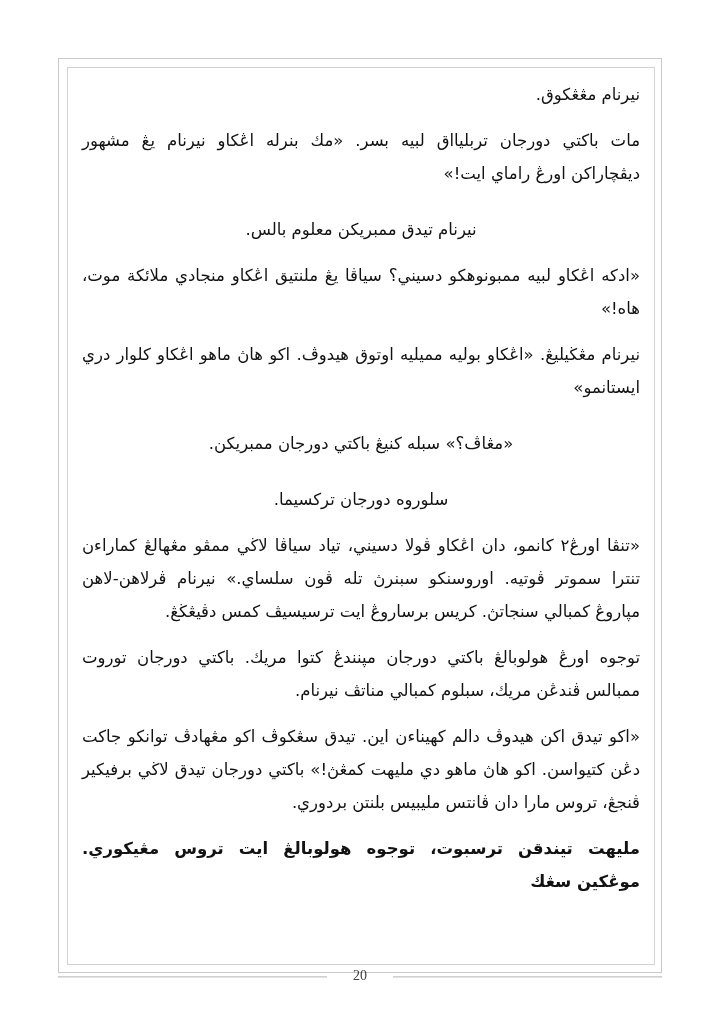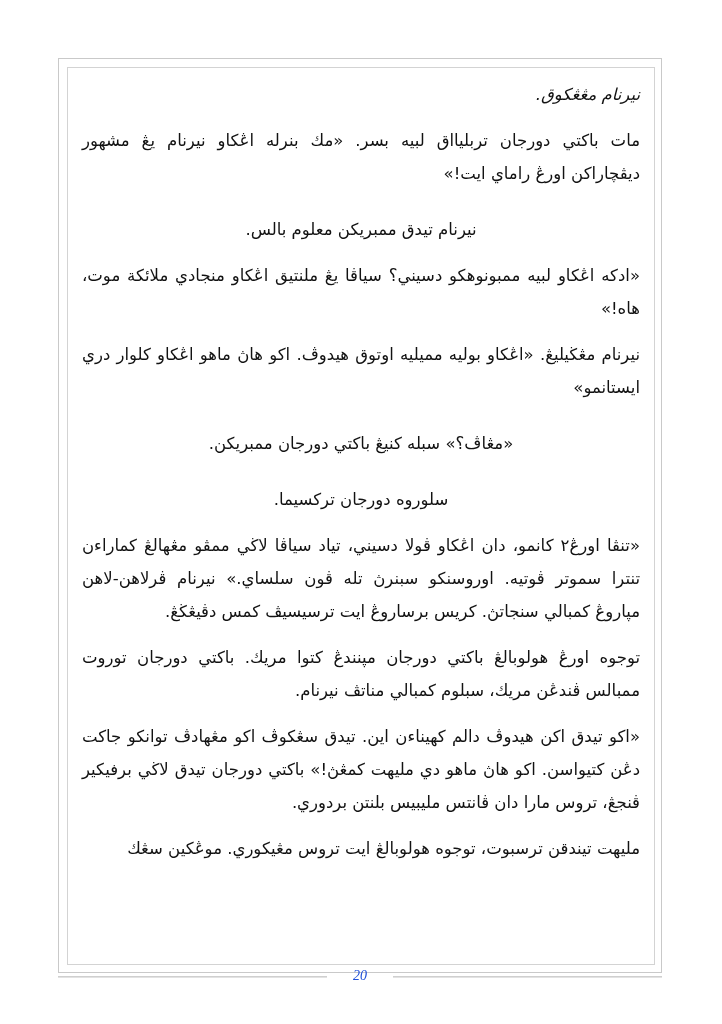--- a/index.html
+++ b/index.html
@@ -51,23 +51,23 @@
     line-height: 33px;
     color: #121212;
   }
   .para {
     margin: 0 0 13px 0;
     direction: rtl;
     text-align: justify;
     unicode-bidi: isolate;
   }
   
-  .para.short-right { text-align: right; font-style: italic; }
+  .para.short-right { text-align: right; }
   .para.short-center { text-align: center; margin-top: 23px; }
-  .para:last-child { margin-bottom: 8px; }
+  .para:last-child { margin-bottom: 8px; font-weight: bold; }
 
   
   .page-footer {
     position: absolute;
     left: 58px;
     top: 963px;
     width: 604px;
     height: 26px;
     display: flex;
     align-items: center;
@@ -79,23 +79,22 @@
     height: 0;
     border-top: 1px solid #cfcfcf;
     border-bottom: 1px solid #e2e2e2;
     margin-top: 2px;
   }
   .page-number {
     flex: 0 0 auto;
     padding: 0 26px;
     font-family: "Liberation Serif", "DejaVu Serif", serif;
     font-size: 14px;
-    color: #1d4ed8;
+    color: #404040;
     direction: ltr;
-    font-style: italic;
   }
 </style>
 </head>
 <body>
 
 <div class="page-frame-outer"></div>
 <div class="page-frame-inner"></div>
 
 <div class="text-body">
   <p class="para short-right">نيرنام مڠڠكوق.</p>

